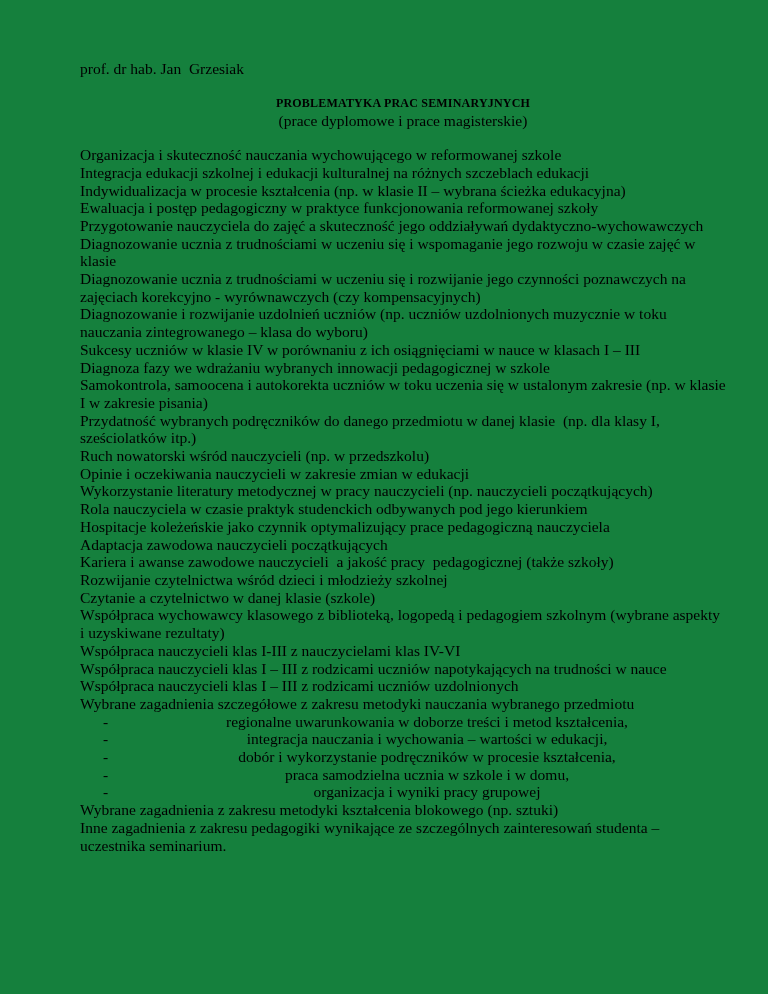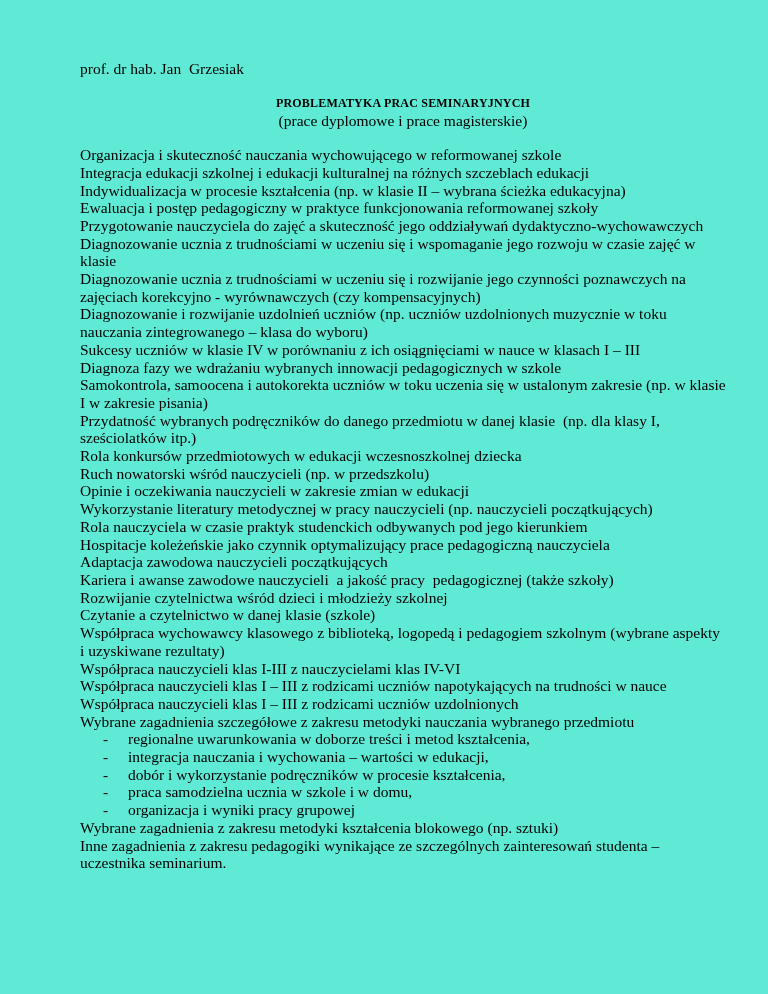--- a/index.html
+++ b/index.html
@@ -11,21 +11,21 @@
     width: 768px;
     height: 994px;
     overflow: hidden;
     font-family: "Liberation Serif", "DejaVu Serif", serif;
     color: #000000;
   }
   .page {
     position: relative;
     width: 768px;
     height: 994px;
-    background: #5eead4;
+    background: #15803d;
   }
   .doc {
     position: absolute;
     left: 80px;
     top: 60px;
     width: 646px;
     font-size: 15.5px;
     line-height: 17.7px;
   }
   .author {
@@ -60,20 +60,21 @@
     margin: 0;
   }
   .sub-dash {
     flex: none;
     margin-left: 23px;
     width: 25px;
   }
   .sub-text {
     flex: 1;
     white-space: pre-wrap;
+    text-align: center;
   }
 </style>
 </head>
 <body>
 
 <div class="page">
   <div class="doc">
 
     <p class="author">prof. dr hab. Jan  Grzesiak</p>
 
@@ -97,28 +98,27 @@
           <p class="topic">Przygotowanie nauczyciela do zajęć a skuteczność jego oddziaływań dydaktyczno-wychowawczych</p>
 
           <p class="topic">Diagnozowanie ucznia z trudnościami w uczeniu się i wspomaganie jego rozwoju w czasie zajęć w klasie</p>
 
           <p class="topic">Diagnozowanie ucznia z trudnościami w uczeniu się i rozwijanie jego czynności poznawczych na zajęciach korekcyjno - wyrównawczych (czy kompensacyjnych)</p>
 
           <p class="topic">Diagnozowanie i rozwijanie uzdolnień uczniów (np. uczniów uzdolnionych muzycznie w toku nauczania zintegrowanego – klasa do wyboru)</p>
 
           <p class="topic">Sukcesy uczniów w klasie IV w porównaniu z ich osiągnięciami w nauce w klasach I – III</p>
 
-          <p class="topic">Diagnoza fazy we wdrażaniu wybranych innowacji pedagogicznych w szkole</p>
+          <p class="topic">Diagnoza fazy we wdrażaniu wybranych innowacji pedagogicznej w szkole</p>
 
           <p class="topic">Samokontrola, samoocena i autokorekta uczniów w toku uczenia się w ustalonym zakresie (np. w klasie I w zakresie pisania)</p>
 
 
           <p class="topic">Przydatność wybranych podręczników do danego przedmiotu w danej klasie  (np. dla klasy I, sześciolatków itp.)</p>
 
-          <p class="topic">Rola konkursów przedmiotowych w edukacji wczesnoszkolnej dziecka</p>
 
           <p class="topic">Ruch nowatorski wśród nauczycieli (np. w przedszkolu)</p>
 
           <p class="topic">Opinie i oczekiwania nauczycieli w zakresie zmian w edukacji</p>
 
           <p class="topic">Wykorzystanie literatury metodycznej w pracy nauczycieli (np. nauczycieli początkujących)</p>
 
           <p class="topic">Rola nauczyciela w czasie praktyk studenckich odbywanych pod jego kierunkiem</p>
 
           <p class="topic">Hospitacje koleżeńskie jako czynnik optymalizujący prace pedagogiczną nauczyciela</p>

